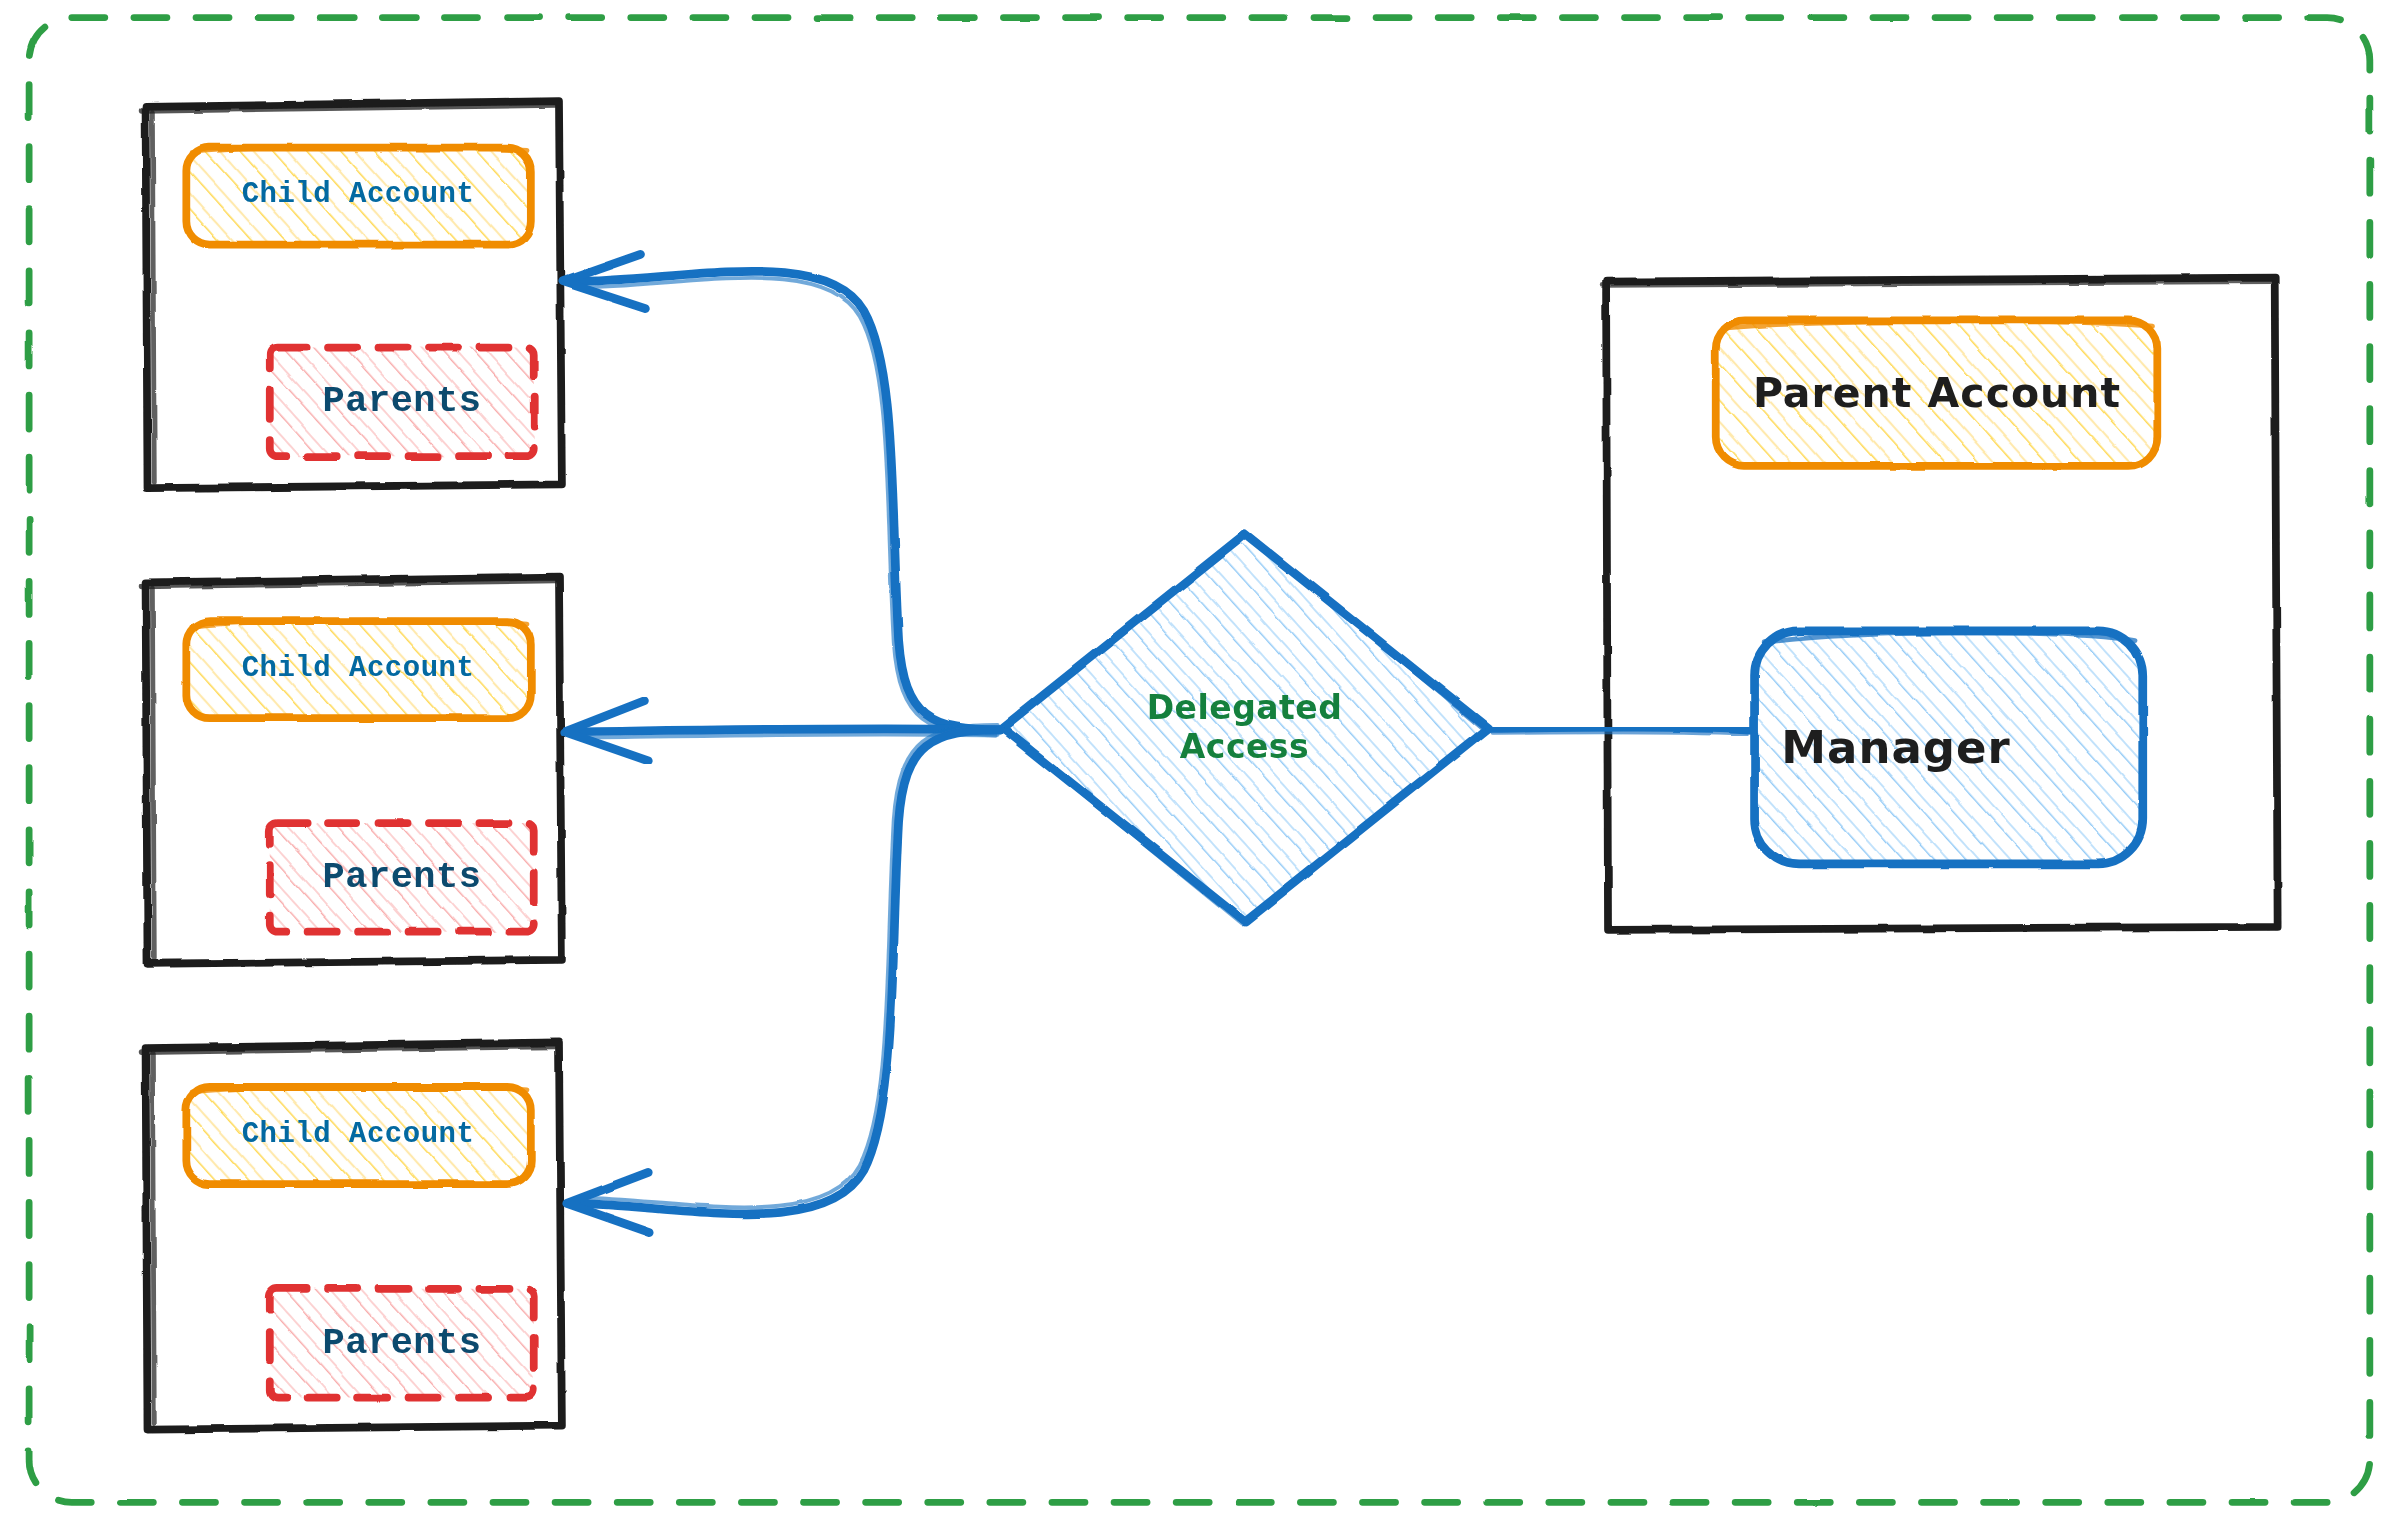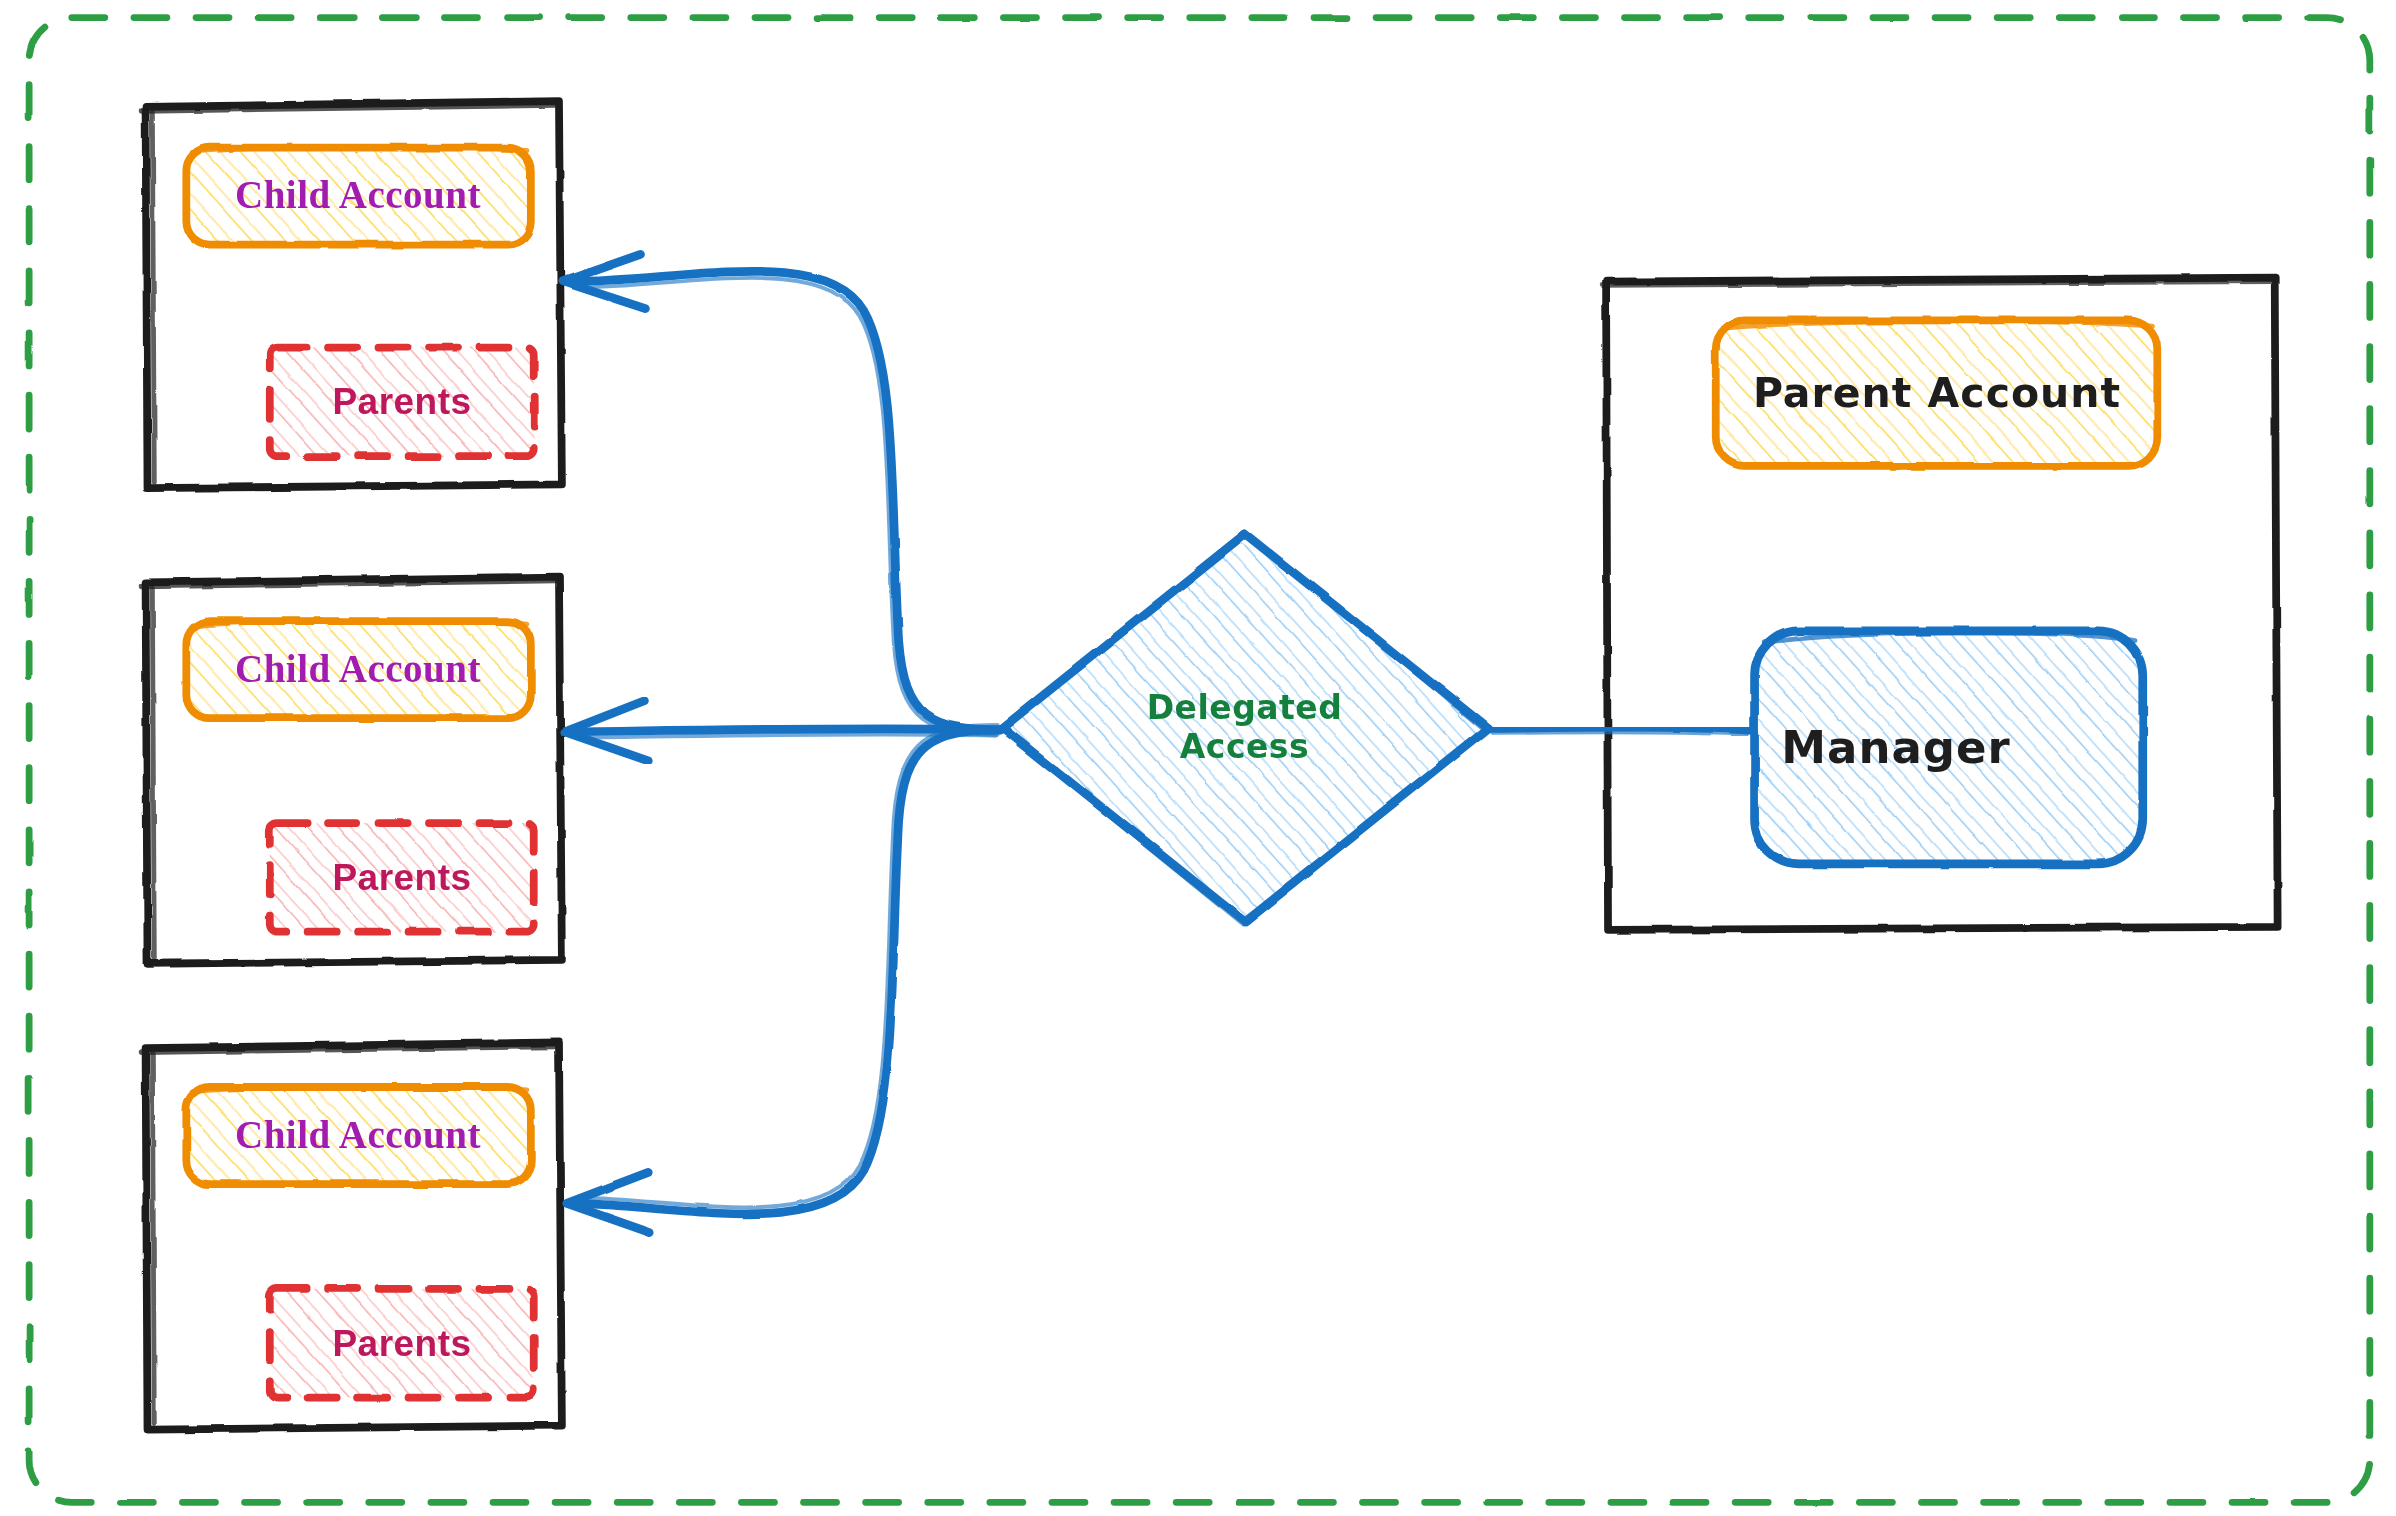--- a/index.html
+++ b/index.html
@@ -30,31 +30,31 @@
     position: absolute;
     display: flex;
     align-items: center;
     justify-content: center;
     text-align: center;
     pointer-events: none;
     white-space: pre-line;
     line-height: 1.18;
   }
   .lbl-child {
-    font-family: Liberation Serif, serif;
-    font-size: 39px;
-    font-weight: 700;
-    color: #a21caf;
+    font-family: Liberation Mono, monospace;
+    font-size: 29px;
+    font-weight: 700;
+    color: #0369a1;
     letter-spacing: 0.5px;
   }
   .lbl-parents {
-    font-family: Liberation Sans, sans-serif;
+    font-family: Liberation Mono, monospace;
     font-size: 37px;
     font-weight: 700;
-    color: #be185d;
+    color: #0c4a6e;
     letter-spacing: 0.5px;
   }
   .lbl-parent-account {
     font-family: "DejaVu Sans", sans-serif;
     font-size: 41px;
     font-weight: 700;
     color: #1e1e1e;
     letter-spacing: 1px;
   }
   .lbl-manager {

